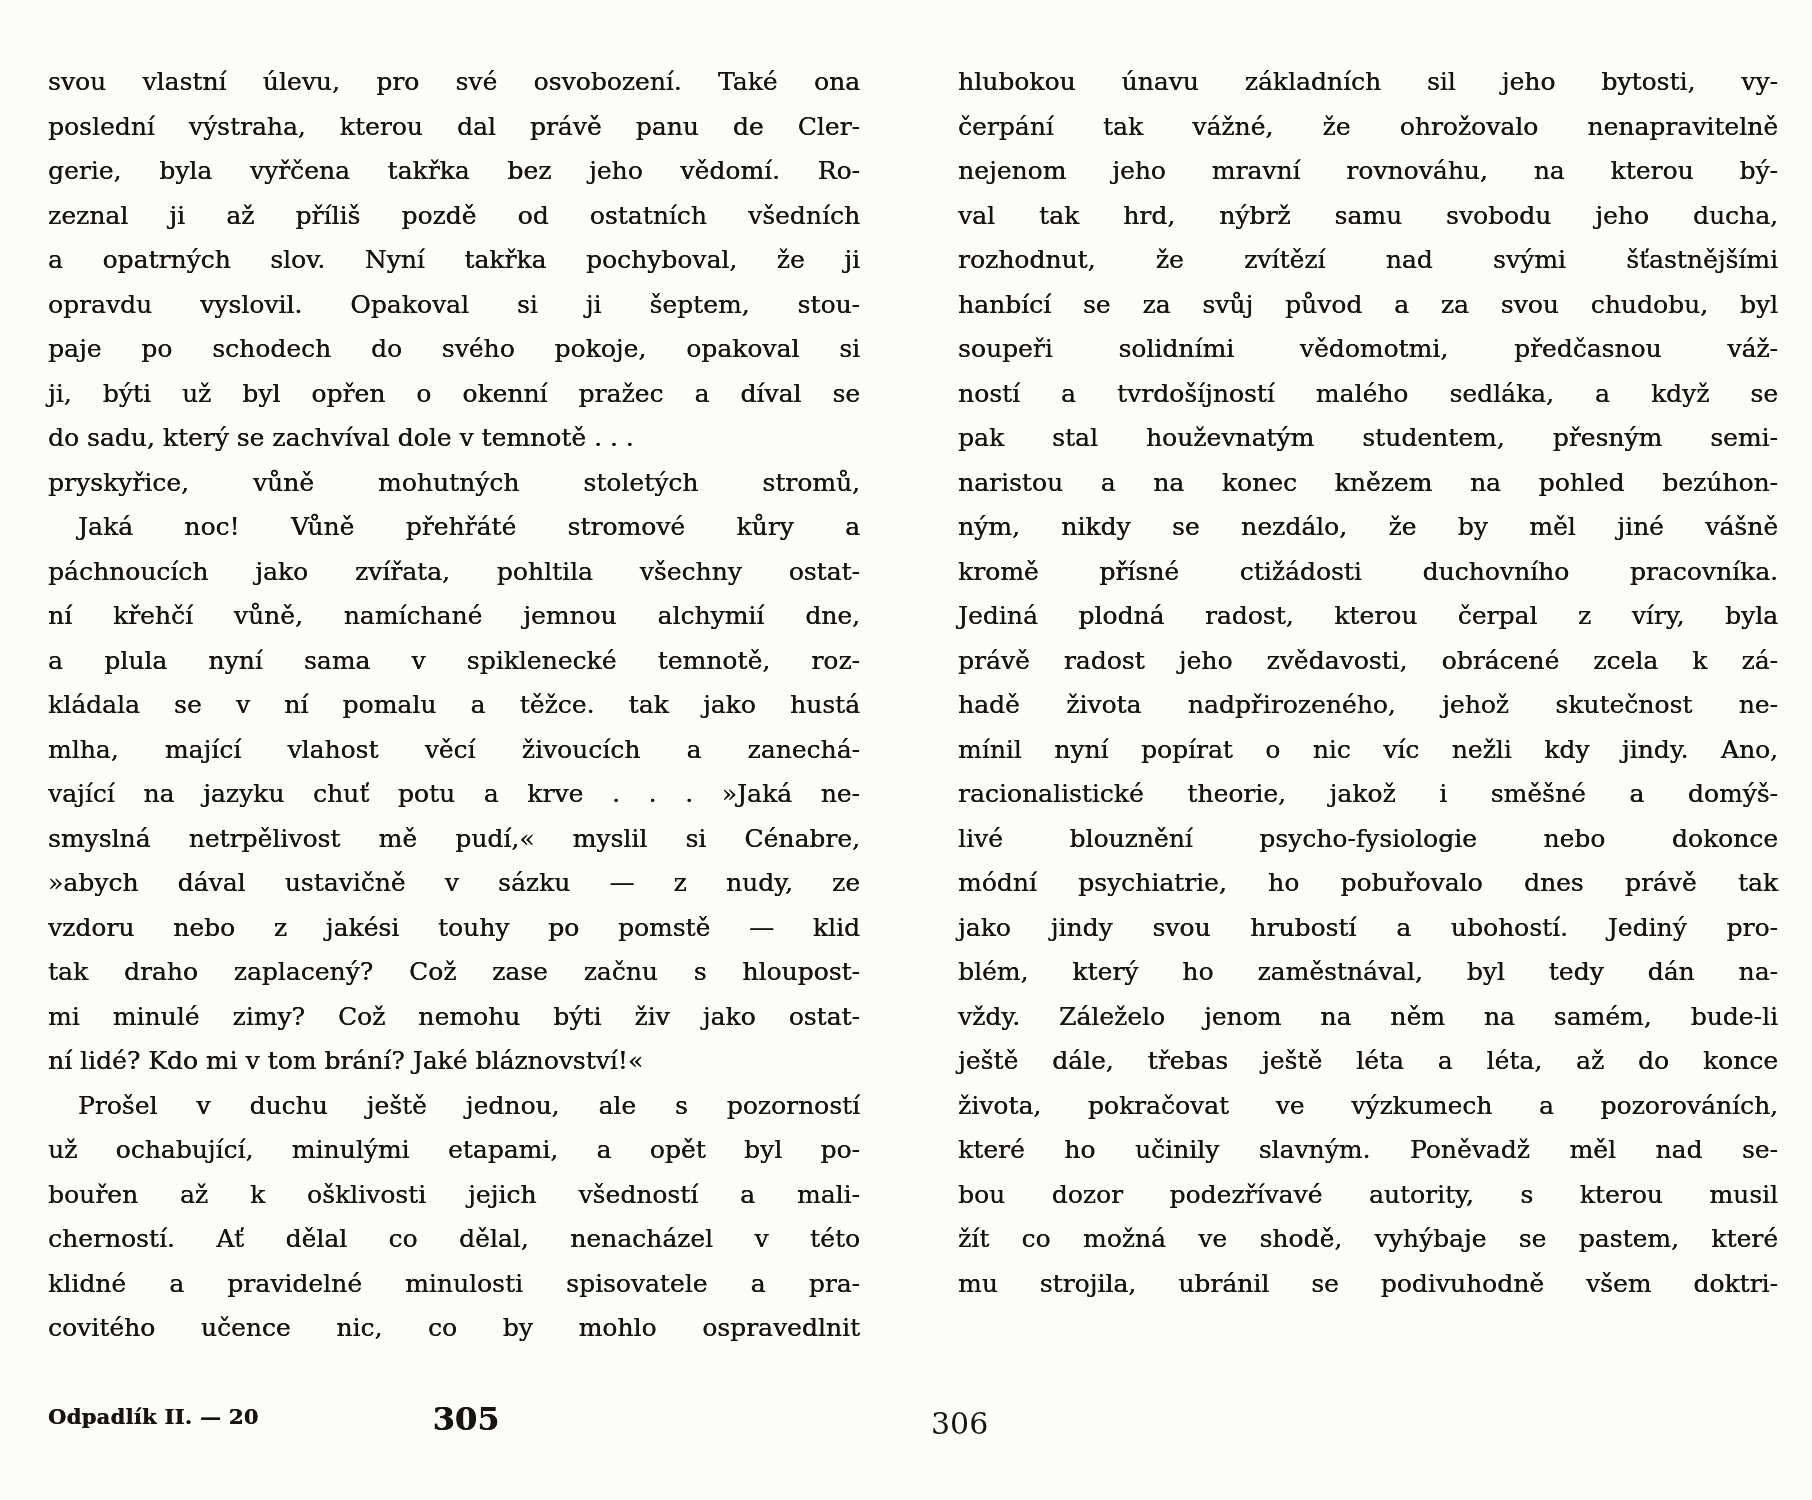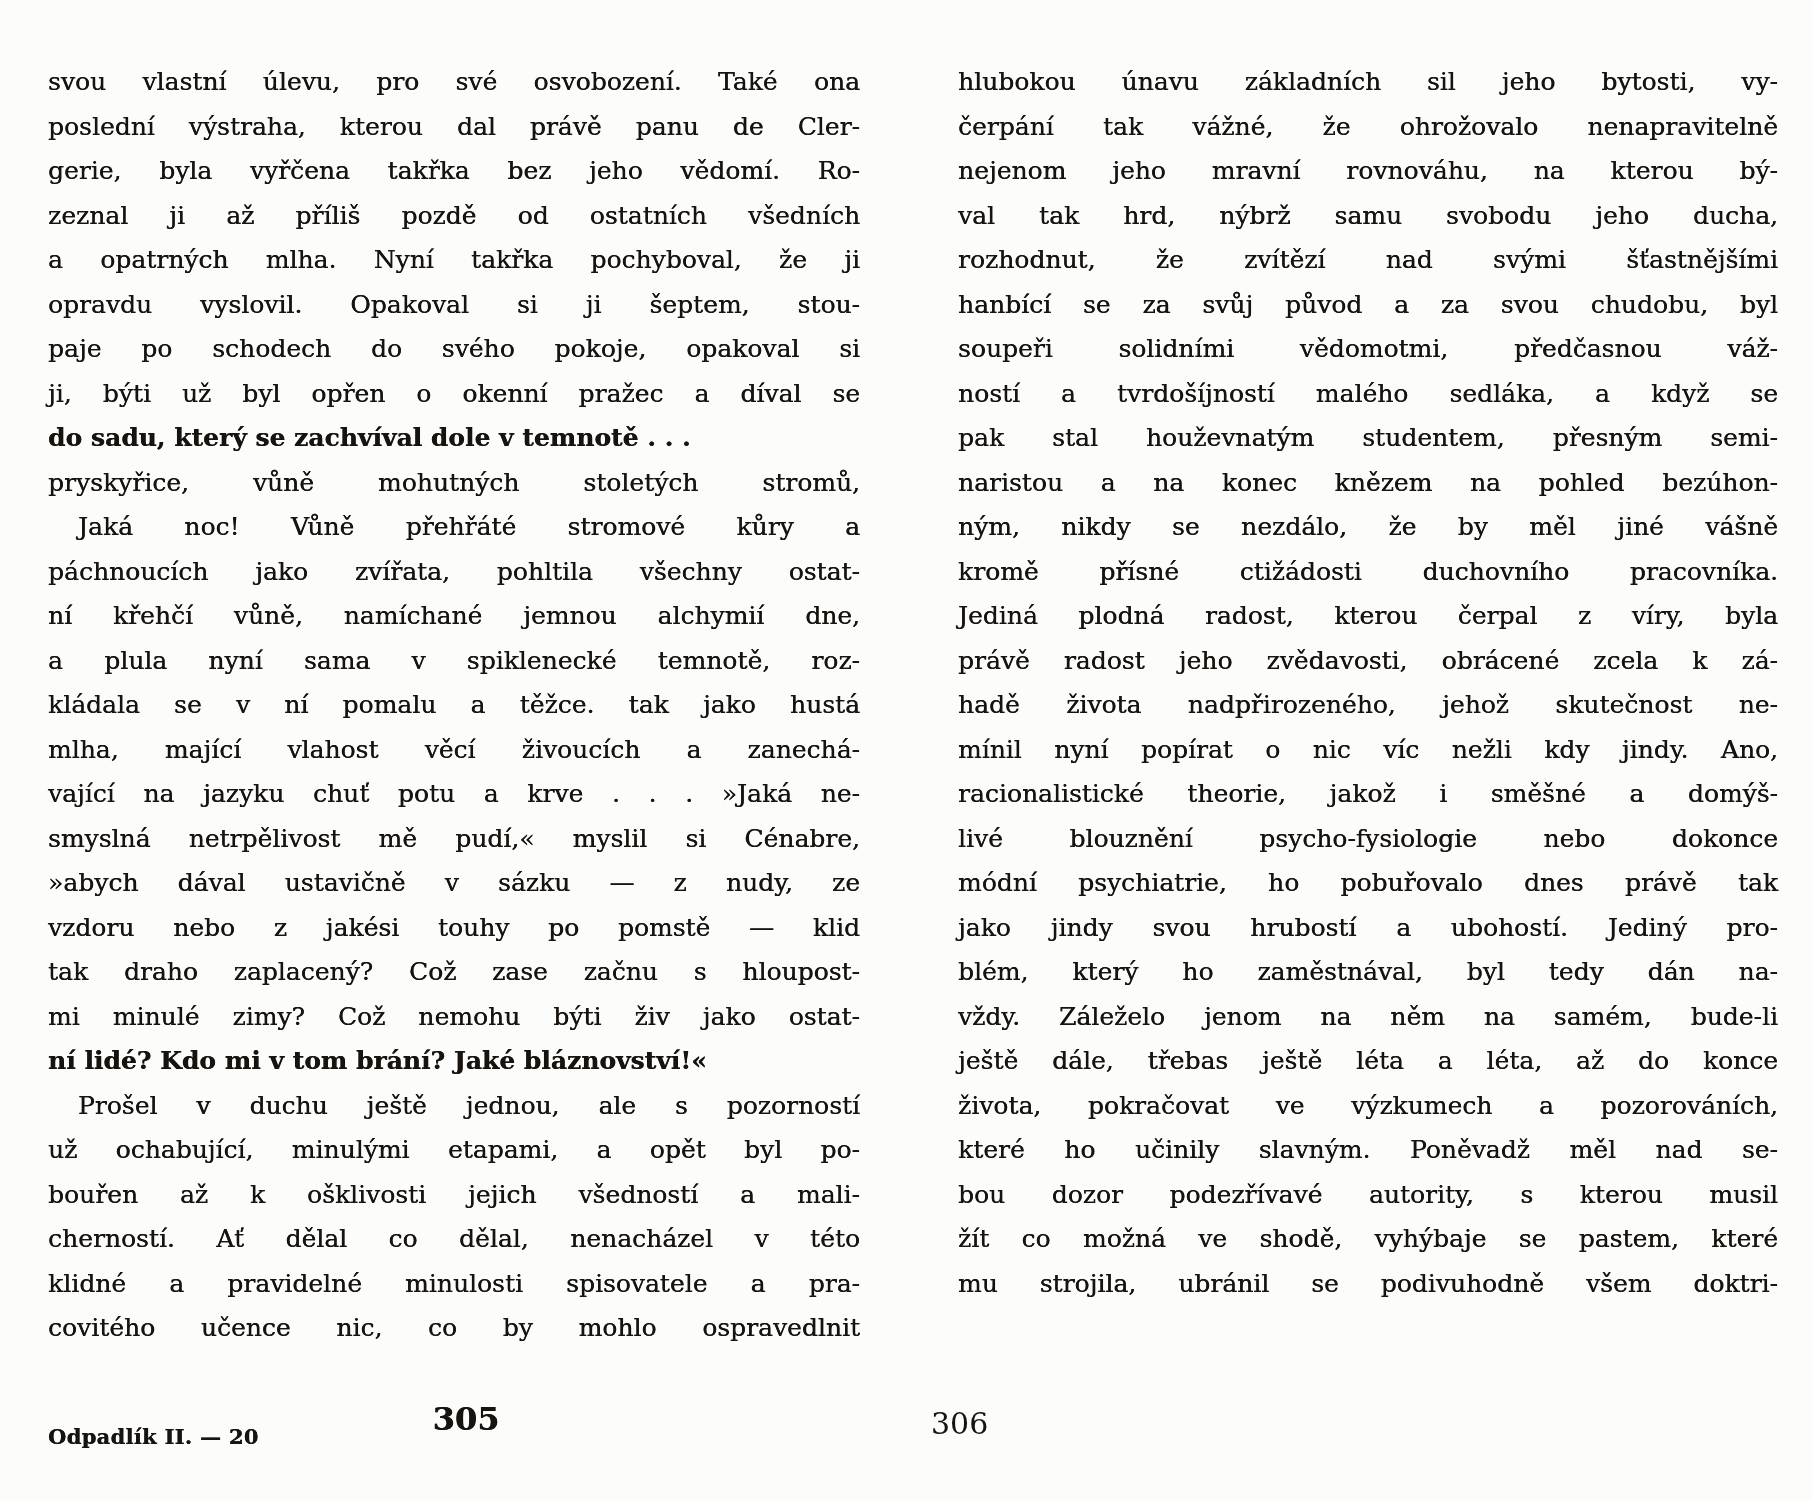--- a/index.html
+++ b/index.html
@@ -36,34 +36,32 @@
     left: 958px;
     width: 820px;
   }
   .line {
     text-align: justify;
     text-align-last: justify;
     white-space: normal;
   }
   .line.para-end {
     text-align-last: left;
-    font-weight: bold;
   }
   .line.indent {
     text-indent: 30px;
   }
   .footer-signature {
     position: absolute;
     left: 48px;
     top: 1404px;
     font-size: 21px;
     font-weight: bold;
     letter-spacing: 0.3px;
     text-shadow: 0.3px 0 0 currentColor;
-    margin-top: 20px;
   }
   .pagenum-left {
     position: absolute;
     left: 60px;
     top: 1400px;
     width: 812px;
     text-align: center;
     font-size: 32px;
     font-weight: bold;
     text-shadow: 0.3px 0 0 currentColor;
@@ -79,21 +77,21 @@
 </head>
 <body>
 
 <div class="spread">
 
   <div class="textblock left">
       <div class="line">svou vlastní úlevu, pro své osvobození. Také ona</div>
       <div class="line">poslední výstraha, kterou dal právě panu de Cler-</div>
       <div class="line">gerie, byla vyřčena takřka bez jeho vědomí. Ro-</div>
       <div class="line">zeznal ji až příliš pozdě od ostatních všedních</div>
-      <div class="line">a opatrných mlha. Nyní takřka pochyboval, že ji</div>
+      <div class="line">a opatrných slov. Nyní takřka pochyboval, že ji</div>
       <div class="line">opravdu vyslovil. Opakoval si ji šeptem, stou-</div>
       <div class="line">paje po schodech do svého pokoje, opakoval si</div>
       <div class="line">ji, býti už byl opřen o okenní pražec a díval se</div>
       <div class="line para-end">do sadu, který se zachvíval dole v temnotě . . .</div>
       <div class="line">pryskyřice, vůně mohutných stoletých stromů,</div>
       <div class="line indent">Jaká noc! Vůně přehřáté stromové kůry a</div>
       <div class="line">páchnoucích jako zvířata, pohltila všechny ostat-</div>
       <div class="line">ní křehčí vůně, namíchané jemnou alchymií dne,</div>
       <div class="line">a plula nyní sama v spiklenecké temnotě, roz-</div>
       <div class="line">kládala se v ní pomalu a těžce. tak jako hustá</div>

